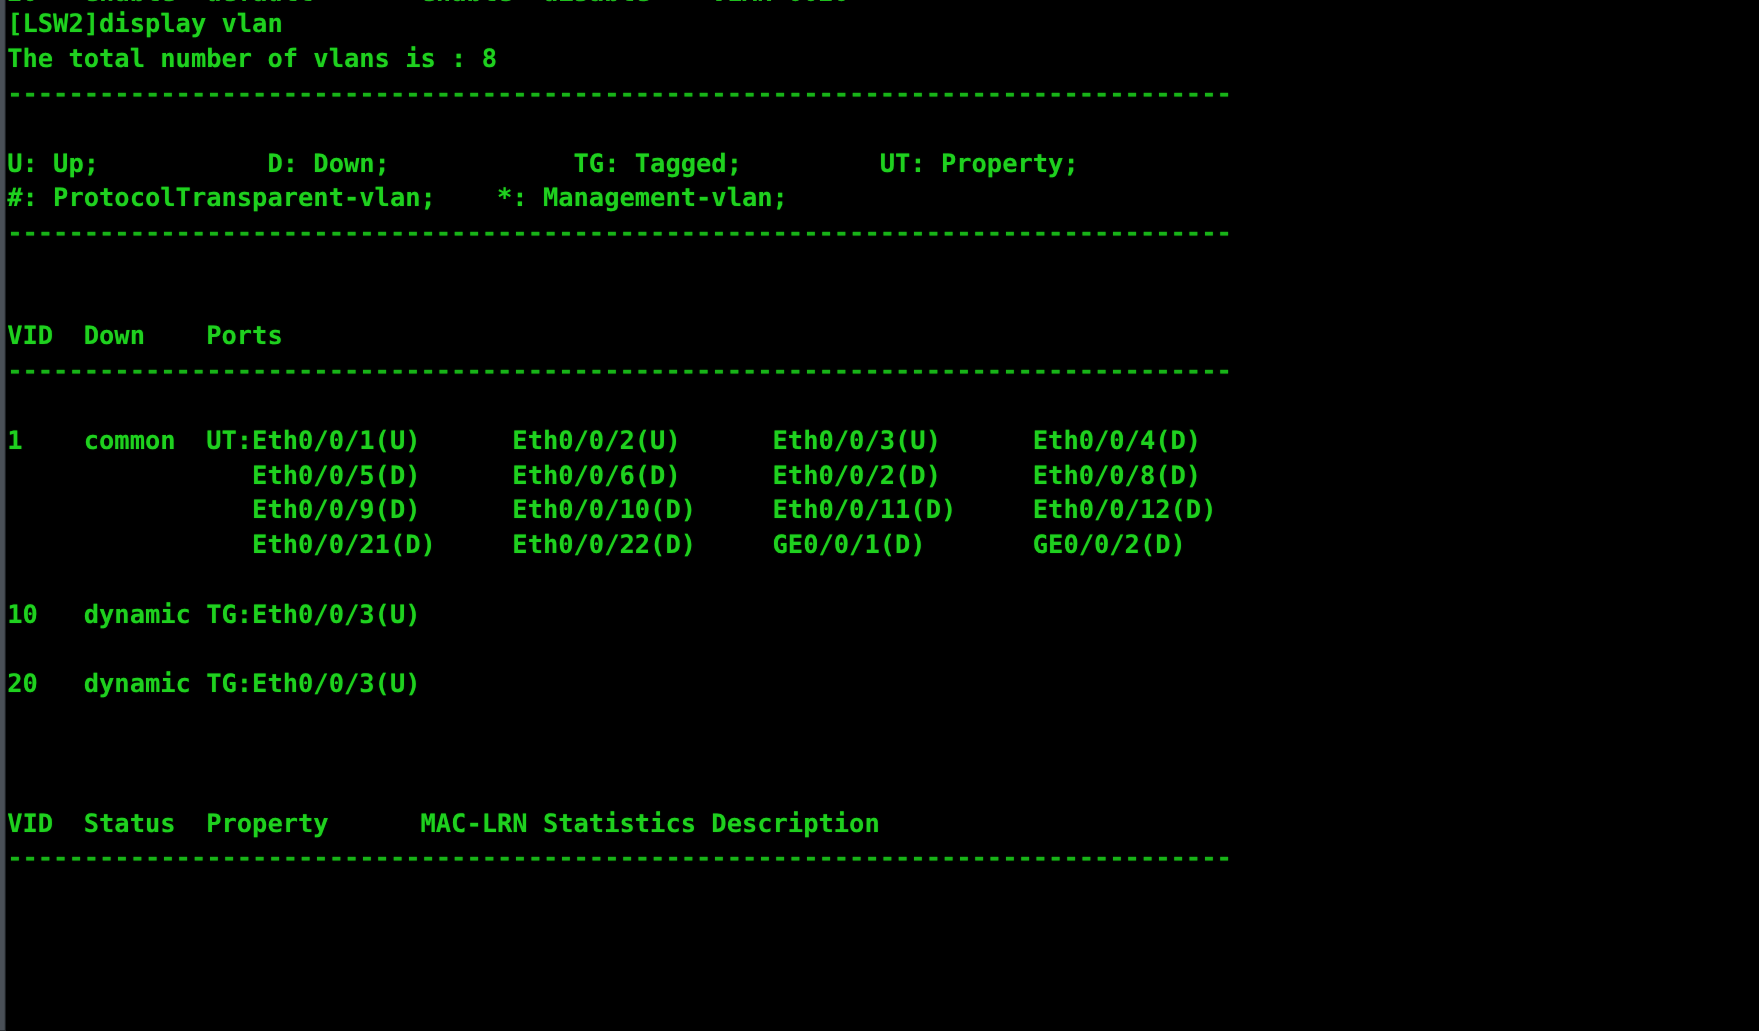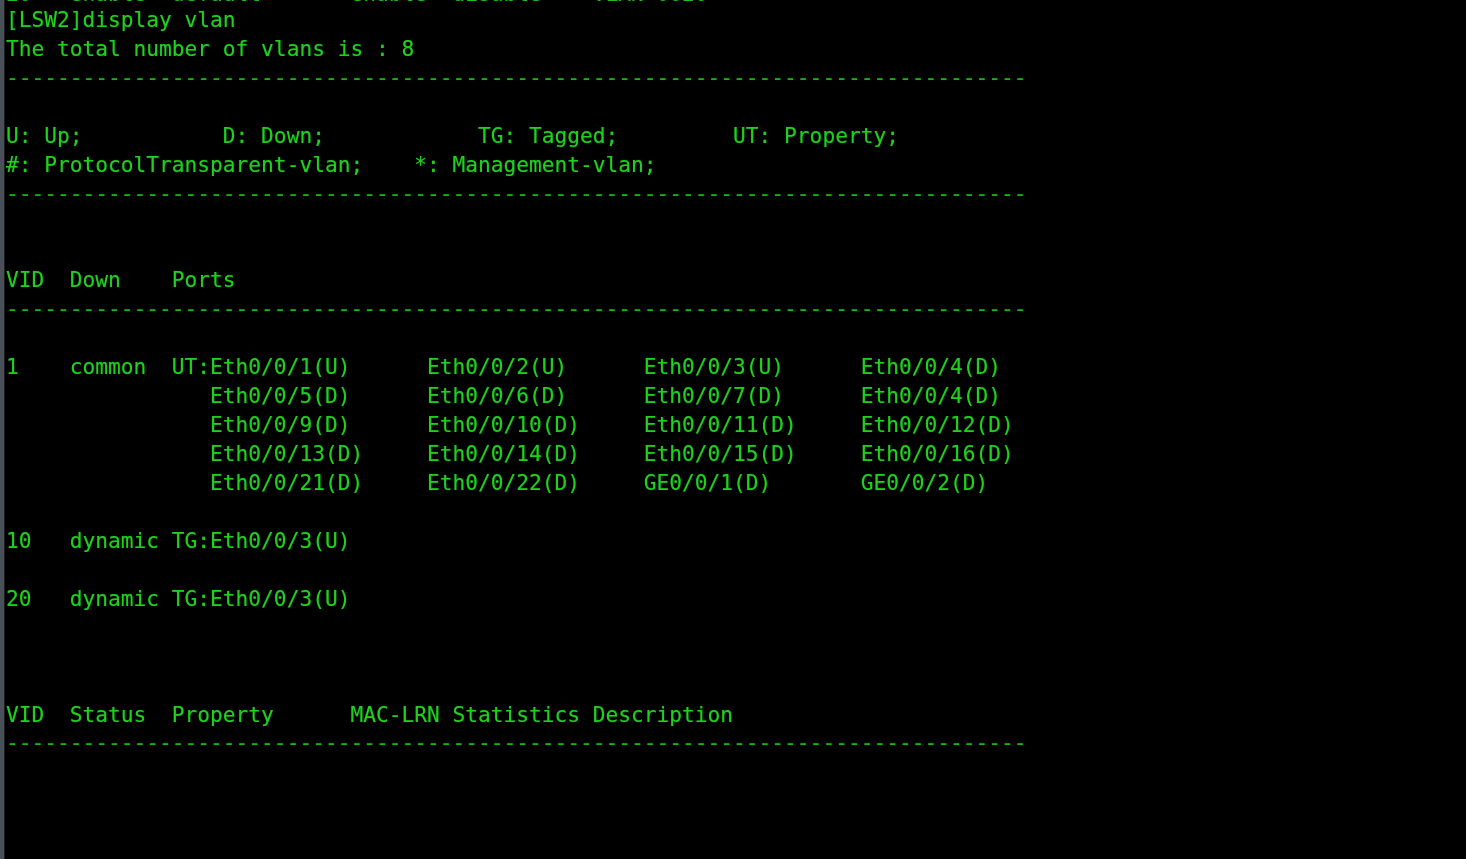--- a/index.html
+++ b/index.html
@@ -15,20 +15,21 @@
     font-family: "DejaVu Sans Mono", "Liberation Mono", monospace;
   }
 
   #terminal {
     position: relative;
     width: 1466px;
     height: 859px;
     background: #000000;
     box-sizing: border-box;
     overflow: hidden;
+    font-weight: bold;
   }
 
   
   #left-gutter {
     position: absolute;
     left: 0;
     top: 0;
     width: 5px;
     height: 859px;
     background: #4a5057;
@@ -105,23 +106,22 @@
     <span class="line blank">&nbsp;</span>
     <span class="line blank">&nbsp;</span>
 
     <span class="line">VID  Down    Ports</span>
 
     <span class="line sep">--------------------------------------------------------------------------------</span>
 
     <span class="line blank">&nbsp;</span>
 
     <span class="line">1    common  UT:Eth0/0/1(U)      Eth0/0/2(U)      Eth0/0/3(U)      Eth0/0/4(D)</span>
-    <span class="line">                Eth0/0/5(D)      Eth0/0/6(D)      Eth0/0/7(D)      Eth0/0/4(D)</span>
+    <span class="line">                Eth0/0/5(D)      Eth0/0/6(D)      Eth0/0/2(D)      Eth0/0/8(D)</span>
     <span class="line">                Eth0/0/9(D)      Eth0/0/10(D)     Eth0/0/11(D)     Eth0/0/12(D)</span>
-    <span class="line">                Eth0/0/13(D)     Eth0/0/14(D)     Eth0/0/15(D)     Eth0/0/16(D)</span>
     <span class="line">                Eth0/0/21(D)     Eth0/0/22(D)     GE0/0/1(D)       GE0/0/2(D)</span>
     <span class="line blank">&nbsp;</span>
     <span class="line">10   dynamic TG:Eth0/0/3(U)</span>
     <span class="line blank">&nbsp;</span>
     <span class="line">20   dynamic TG:Eth0/0/3(U)</span>
 
     <span class="line blank">&nbsp;</span>
     <span class="line blank">&nbsp;</span>
     <span class="line blank">&nbsp;</span>
 

